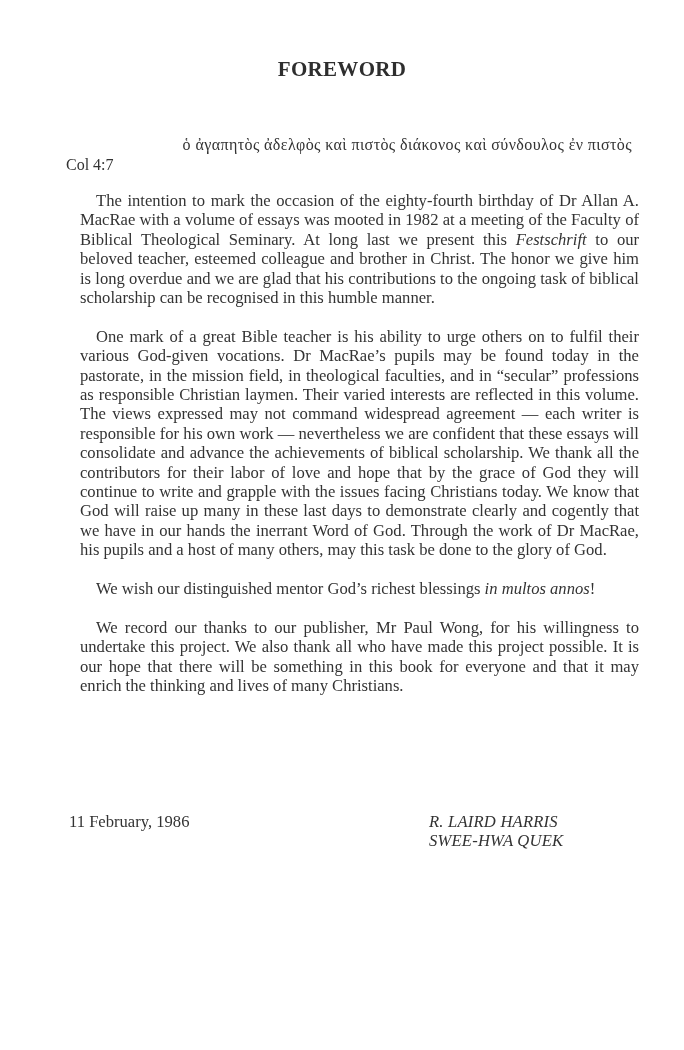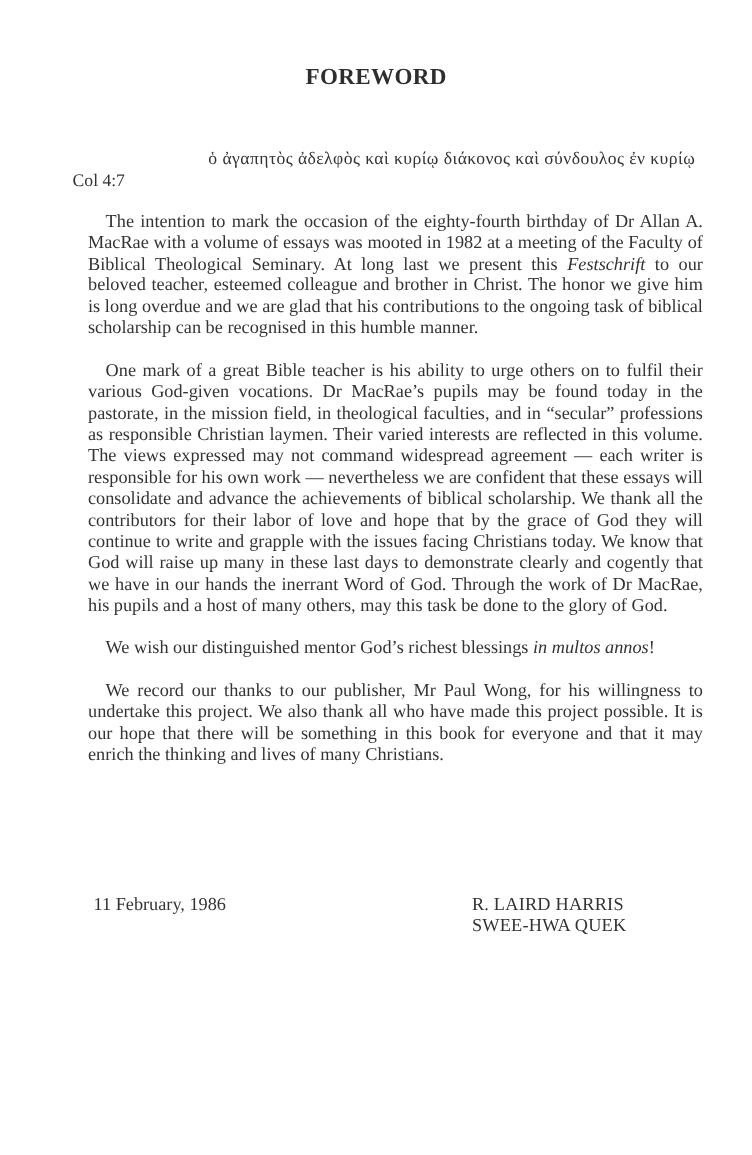--- a/index.html
+++ b/index.html
@@ -68,46 +68,47 @@
     .signature {
       position: absolute;
       top: 812px;
       left: 69px;
       width: 560px;
       font-size: 16.6px;
       line-height: 19.4px;
     }
     .date {
       position: absolute;
-      left: 16px;
+      left: 0;
       top: 0;
     }
     .signers {
       position: absolute;
       left: 360px;
       top: 0;
       list-style: none;
       margin: 0;
       padding: 0;
     }
     .signers li {
       margin: 0;
       padding: 0;
       letter-spacing: 0.2px;
+      font-style: italic;
     }
   </style>
 </head>
 <body>
 
 <div class="page">
 
   <h1 class="title" style="margin:0;">FOREWORD</h1>
 
   <div class="epigraph">
-    <div class="greek">ὁ ἀγαπητὸς ἀδελφὸς καὶ κυρίῳ διάκονος καὶ σύνδουλος ἐν κυρίῳ</div>
+    <div class="greek">ὁ ἀγαπητὸς ἀδελφὸς καὶ πιστὸς διάκονος καὶ σύνδουλος ἐν πιστὸς</div>
     <div class="ref">Col 4:7</div>
   </div>
 
   <div class="body-text">
     <p class="para"><span>The intention to mark the occasion of the eighty-fourth birthday of Dr Allan A. MacRae with a volume of essays was mooted in 1982 at a meeting of the Faculty of Biblical Theological Seminary. At long last we present this </span><em>Festschrift</em><span> to our beloved teacher, esteemed colleague and brother in Christ. The honor we give him is long overdue and we are glad that his contributions to the ongoing task of biblical scholarship can be recognised in this humble manner.</span></p>
 
     <p class="para">One mark of a great Bible teacher is his ability to urge others on to fulfil their various God-given vocations. Dr MacRae’s pupils may be found today in the pastorate, in the mission field, in theological faculties, and in “secular” professions as responsible Christian laymen. Their varied interests are reflected in this volume. The views expressed may not command widespread agreement — each writer is responsible for his own work — nevertheless we are confident that these essays will consolidate and advance the achievements of biblical scholarship. We thank all the contributors for their labor of love and hope that by the grace of God they will continue to write and grapple with the issues facing Christians today. We know that God will raise up many in these last days to demonstrate clearly and cogently that we have in our hands the inerrant Word of God. Through the work of Dr MacRae, his pupils and a host of many others, may this task be done to the glory of God.</p>
 
     <p class="para"><span>We wish our distinguished mentor God’s richest blessings </span><em>in multos annos</em><span>!</span></p>
 

